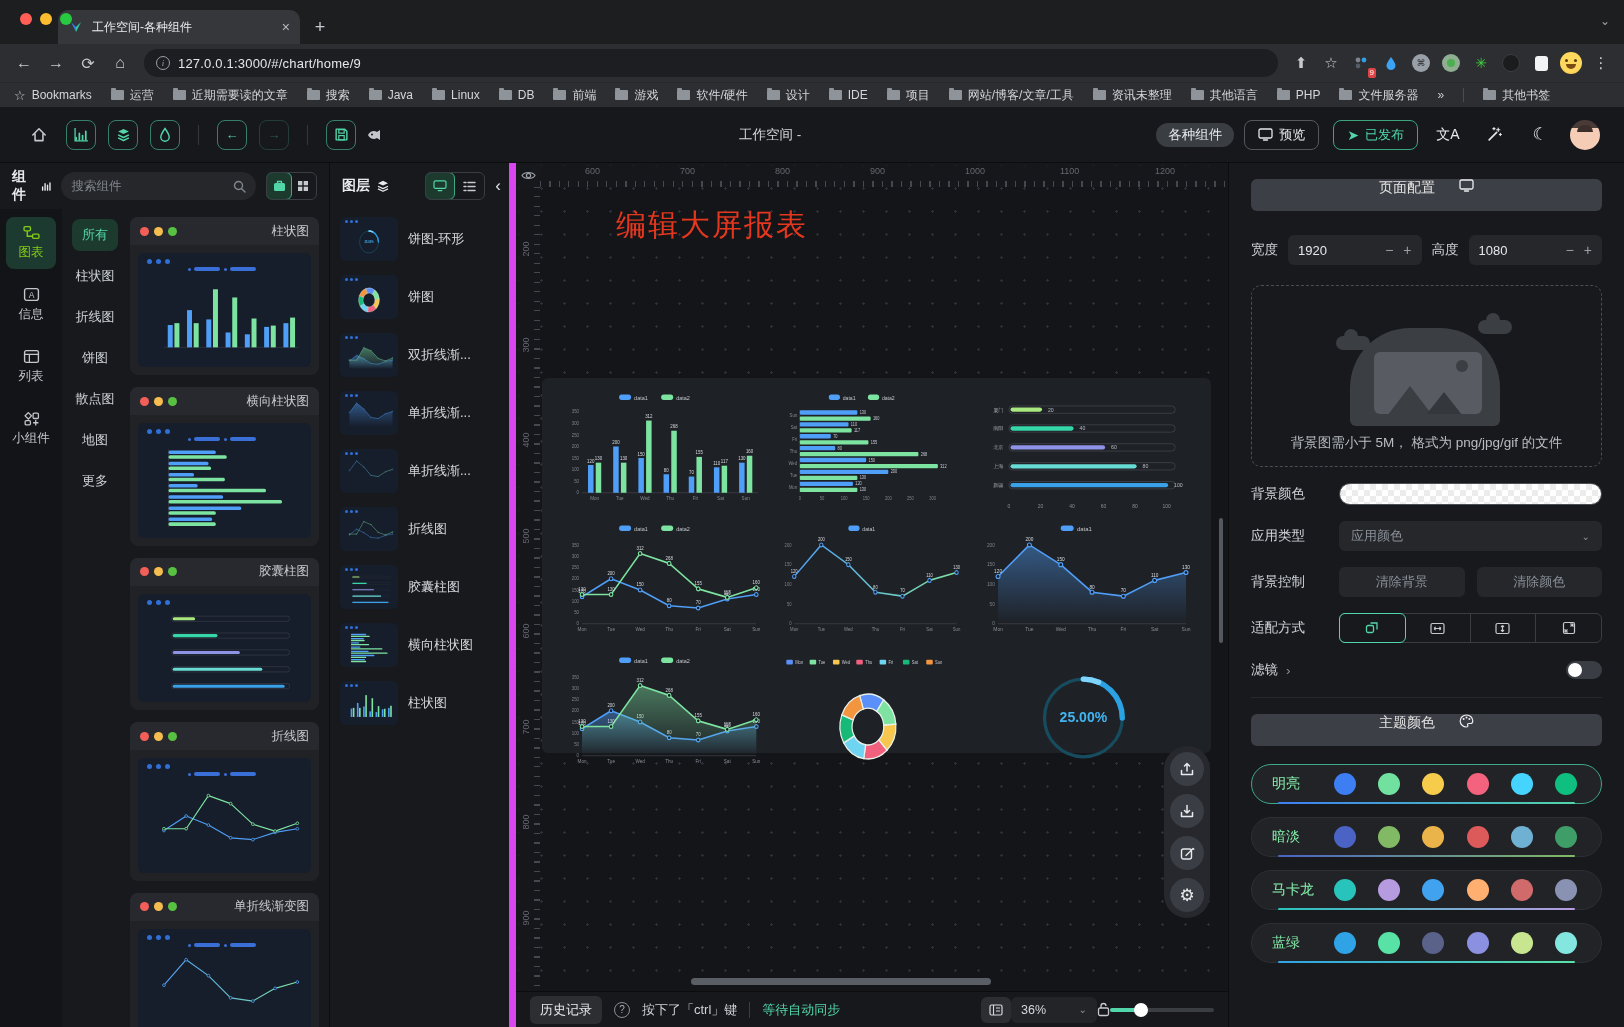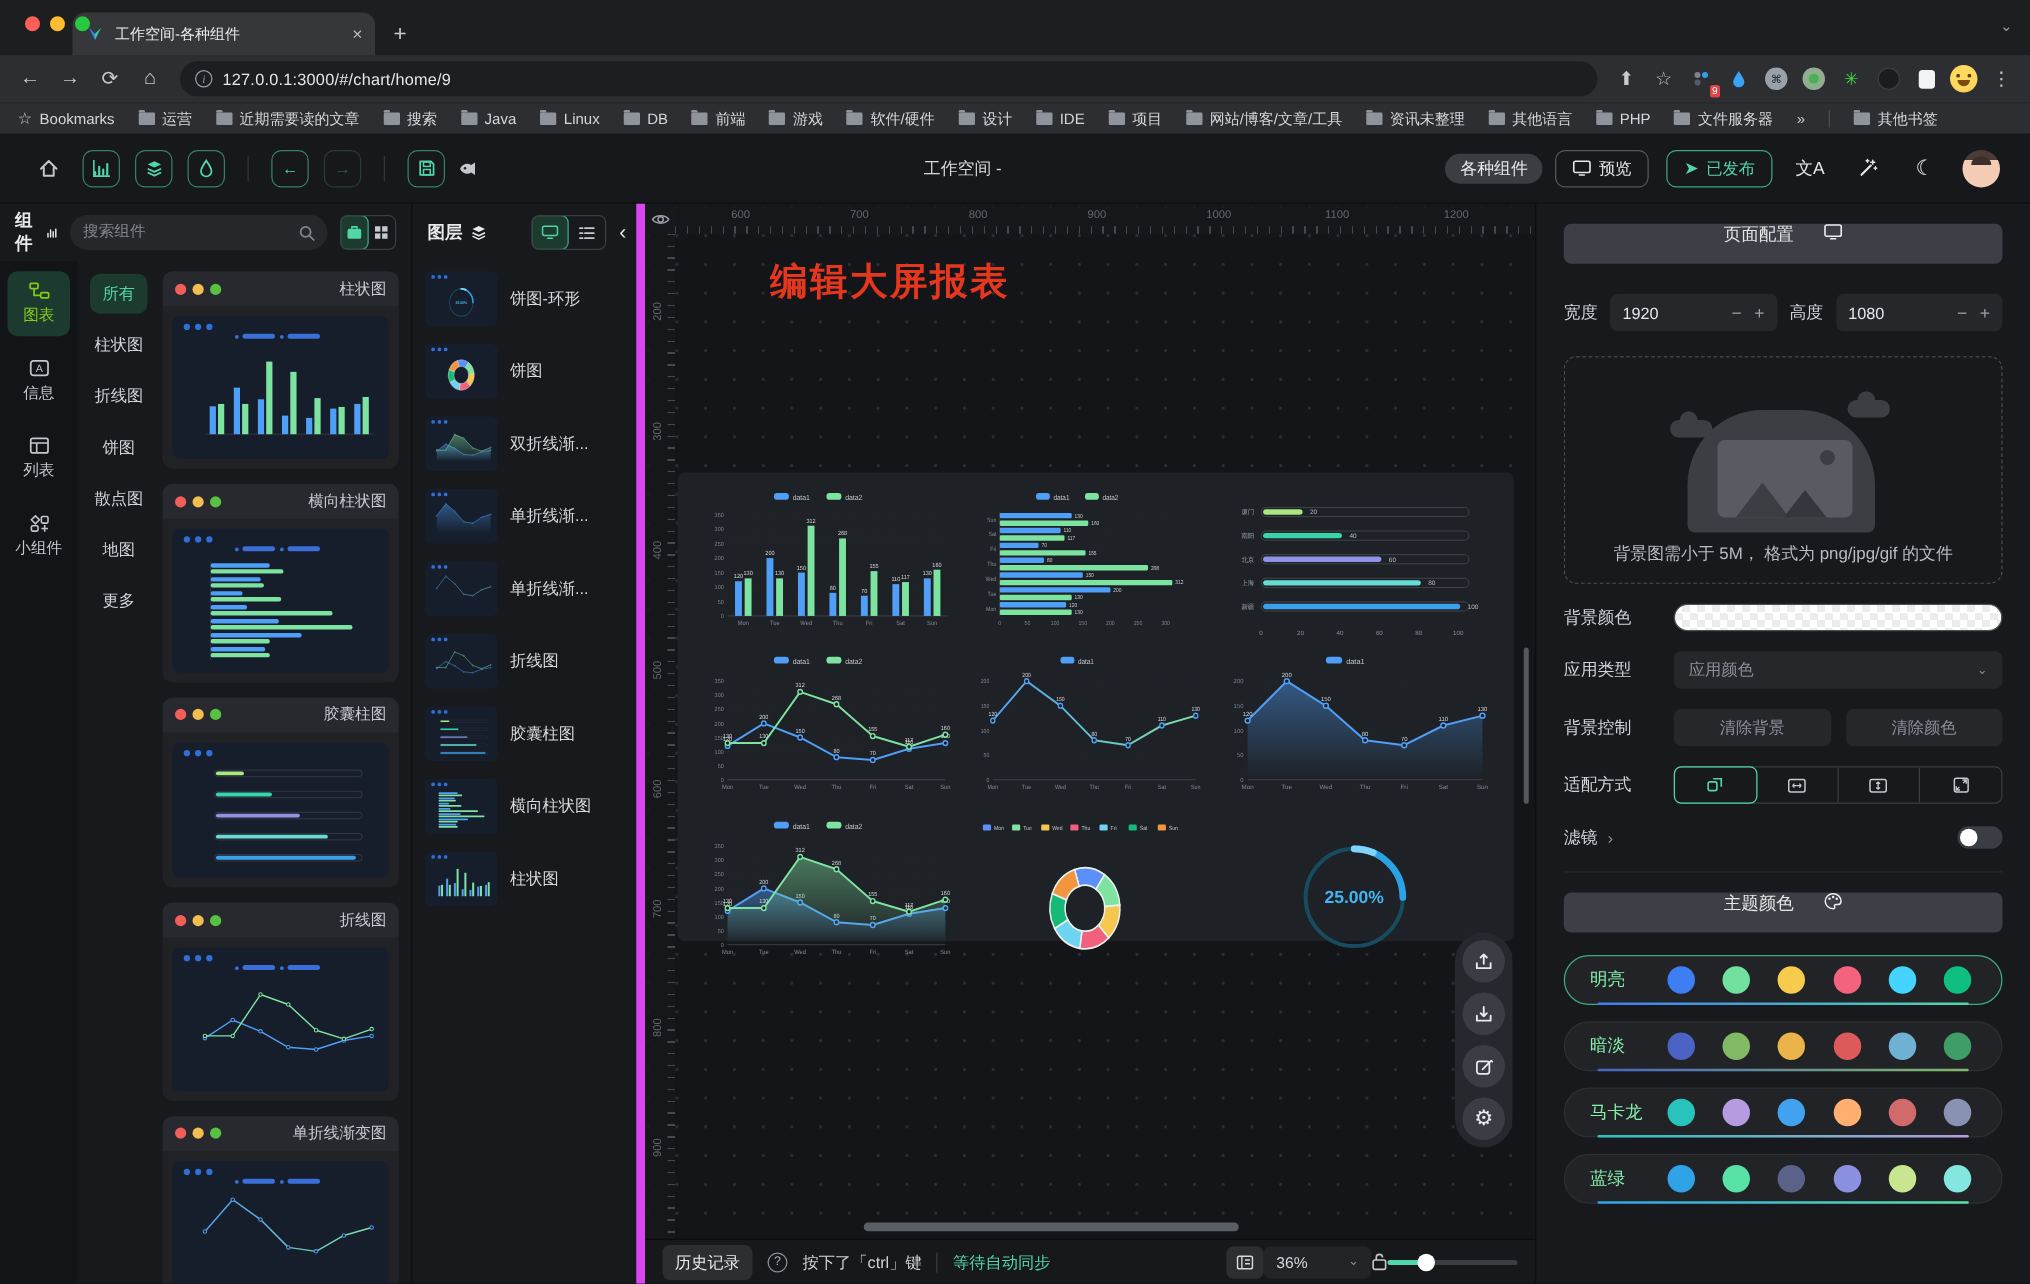--- a/index.html
+++ b/index.html
@@ -53,21 +53,21 @@
   .tb-ico{color:#e6e8eb;font-size:17px;width:32px;text-align:center;cursor:pointer}
   .avatar{width:30px;height:30px;border-radius:50%;background:linear-gradient(#4a3b36 28%,#f5cdb6 28%);position:relative;overflow:hidden}
   .avatar:before{content:"";position:absolute;left:7px;top:5px;width:16px;height:7px;border-radius:8px 8px 0 0;background:#3c2f2b}
 
   
   .main{flex:1;display:flex;min-height:0;background:#131419}
   aside.components{width:330px;background:#17191c;display:flex;flex-direction:column;border-right:1px solid #0c0d0f}
   .comp-head{height:46px;display:flex;align-items:center;padding:0 12px;gap:10px}
   .comp-title{font-size:14px;color:#e8eaed;display:flex;align-items:center;gap:6px;font-weight:bold}
   .search{flex:1;height:28px;background:#25272b;border-radius:15px;display:flex;align-items:center;padding:0 10px;gap:6px}
-  .search input{flex:1;min-width:0;background:transparent;border:none;outline:none;color:#bef264;font-size:12.5px;font-family:Liberation Mono, monospace}
+  .search input{flex:1;min-width:0;background:transparent;border:none;outline:none;color:#bef264;font-size:12.5px;font-family:Liberation Serif, serif}
   .search input::placeholder{color:#82878f}
   .seg{display:flex;border:1px solid #3a3d42;border-radius:6px;overflow:hidden;height:28px}
   .seg > div{width:30px;display:flex;align-items:center;justify-content:center;cursor:pointer;color:#c6c9ce}
   .seg > div.on{background:#1d3a2f;border:1px solid #3ea887;border-radius:6px;color:#51d6a9;margin:-1px}
   .comp-body{flex:1;display:flex;min-height:0}
   .rail{width:62px;background:#131418;padding:8px 6px;display:flex;flex-direction:column;gap:10px;align-items:center}
   .rail-item{width:50px;padding:8px 0;border-radius:8px;display:flex;flex-direction:column;align-items:center;gap:4px;color:#c3c6cb;font-size:12.5px;cursor:pointer}
   .rail-item.on{background:#1c3a2f;color:#84cc16}
   .cats{width:66px;padding:10px 6px;display:flex;flex-direction:column;gap:9px;align-items:center}
   .cat{padding:7px 10px;border-radius:8px;color:#cfd3d8;font-size:13px;cursor:pointer;white-space:nowrap}
@@ -100,21 +100,21 @@
   
   .canvas-col{flex:1;display:flex;flex-direction:column;min-width:0}
   .canvas{flex:1;position:relative;overflow:hidden;background:#141519;background-image:radial-gradient(#2c3038 1px,transparent 1.3px);background-size:23px 23px;background-position:14px 14px}
   .corner{position:absolute;left:0;top:0;width:24px;height:24px;background:#17181b;z-index:4;display:flex;align-items:center;justify-content:center}
   .h-ruler{position:absolute;left:24px;right:0;top:0;height:24px;background:#17181bcc;z-index:3}
   .h-ruler .ticks{position:absolute;left:0;right:0;bottom:0;height:6px;background:repeating-linear-gradient(90deg,#45494f 0 1px,transparent 1px 9.5px)}
   .h-ruler span{position:absolute;top:3px;font-size:9px;color:#63676e}
   .v-ruler{position:absolute;left:0;top:24px;bottom:0;width:24px;background:#17181bcc;z-index:3}
   .v-ruler .ticks{position:absolute;top:0;bottom:0;right:0;width:6px;background:repeating-linear-gradient(180deg,#45494f 0 1px,transparent 1px 9.5px)}
   .v-ruler span{position:absolute;left:2px;font-size:9px;color:#63676e;transform:rotate(-90deg);transform-origin:center}
-  .canvas-title{position:absolute;left:100px;top:42px;font-size:30px;font-weight:bold;color:#e5371e;letter-spacing:2px;z-index:2}
+  .canvas-title{position:absolute;left:100px;top:42px;font-size:30px;font-weight:normal;color:#e5371e;letter-spacing:2px;z-index:2}
   .preview{position:absolute;left:26px;top:215px;width:669px;height:375px;background:#1e2126;border-radius:6px;z-index:2;display:grid;grid-template-columns:1.02fr .95fr 1.1fr;grid-template-rows:1fr 1fr 1fr;gap:4px;padding:10px 14px}
   .cell{position:relative}
   .cell svg{width:100%;height:100%;display:block}
   .fabs{position:absolute;left:648px;top:583px;width:46px;padding:6px 0;background:#26282d;border-radius:23px;display:flex;flex-direction:column;align-items:center;gap:8px;z-index:5}
   .fab{width:34px;height:34px;border-radius:50%;background:#3a3d43;display:flex;align-items:center;justify-content:center;color:#e8eaed;cursor:pointer;font-size:17px}
   .vscroll{position:absolute;left:703px;top:355px;width:4px;height:125px;border-radius:2px;background:#53575e;z-index:6}
   .hscroll{position:absolute;left:175px;bottom:6px;width:300px;height:7px;border-radius:4px;background:#5a5f66;z-index:6}
 
   .statusbar{height:36px;background:#17181b;border-top:1px solid #0b0c0e;display:flex;align-items:center;padding:0 14px;gap:12px}
   .chip{background:#2c2e32;border-radius:6px;padding:5px 10px;font-size:13px;color:#e8eaed;cursor:pointer}

